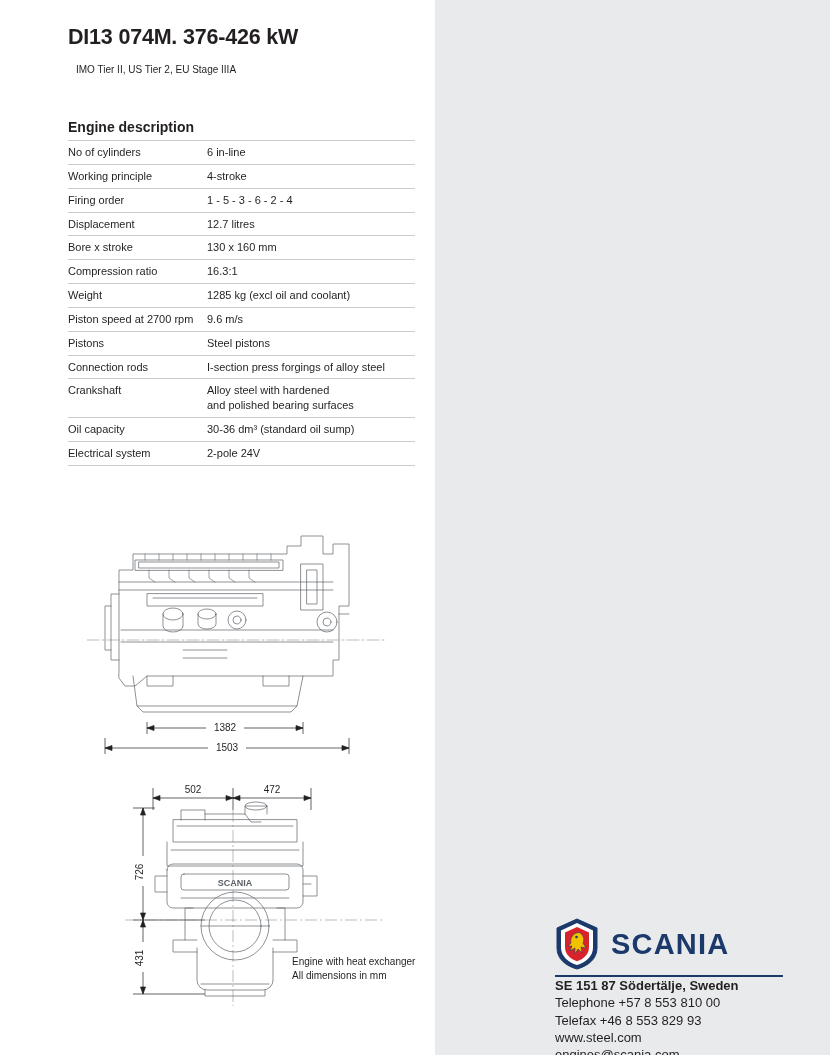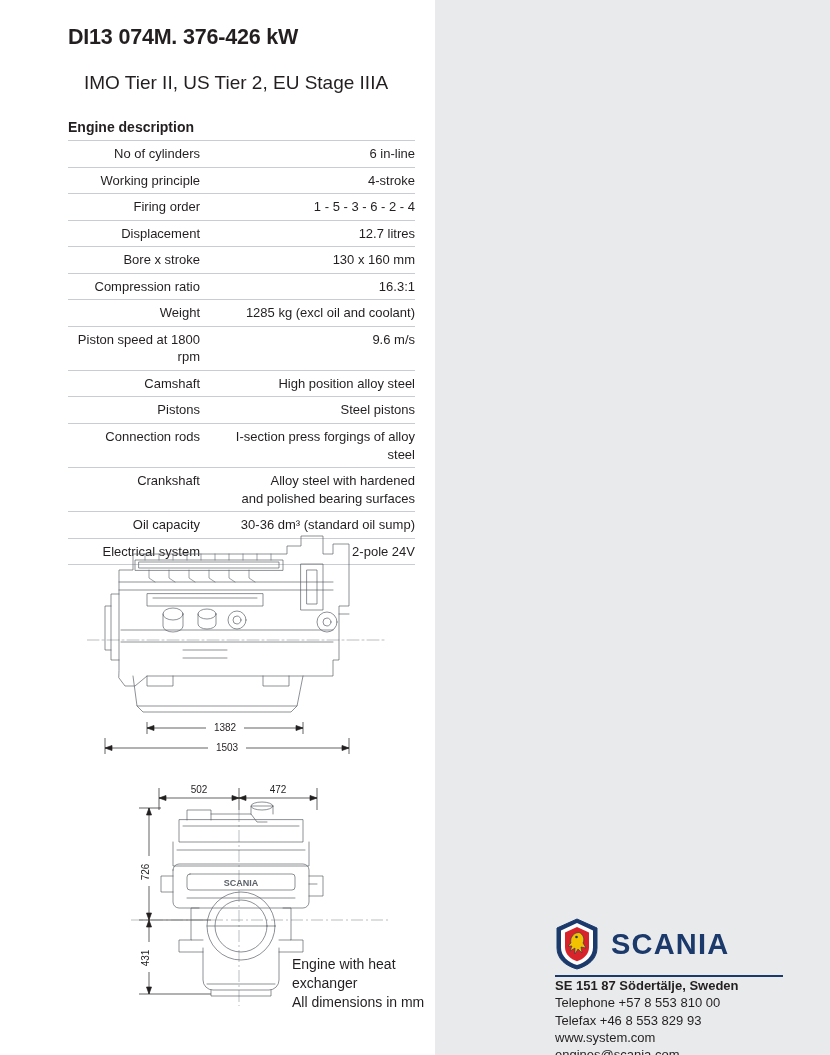--- a/index.html
+++ b/index.html
@@ -54,42 +54,41 @@
     margin: 0;
     font-size: 21.5px;
     font-weight: bold;
     letter-spacing: -0.2px;
     color: #231f20;
   }
   h2.subtitle {
     position: absolute;
     left: 21px;
     top: 56px;
-    margin: 16px;
-    font-size: 19px;
+    margin: 8px;
+    font-size: 10px;
     font-weight: normal;
     color: #231f20;
   }
   .section-heading {
     position: absolute;
     left: 21px;
     top: 119px;
     font-size: 14px;
     font-weight: bold;
     color: #231f20;
   }
 
   table.spec {
     position: absolute;
     left: 21px;
     top: 140px;
     width: 347px;
     border-collapse: collapse;
-    font-size: 13px;
-    text-align: right;
+    font-size: 11px;
   }
   table.spec tr {
     border-bottom: 1px solid #c9ccd0;
   }
   table.spec tr:first-child {
     border-top: 1px solid #c9ccd0;
   }
   table.spec td {
     padding: 4px 0 4px 0;
     vertical-align: top;
@@ -106,30 +105,30 @@
   
   .drawing-top {
     position: absolute;
     left: 40px;
     top: 510px;
     width: 300px;
     height: 265px;
   }
   .drawing-bottom {
     position: absolute;
-    left: 44px;
+    left: 38px;
     top: 780px;
     width: 320px;
     height: 230px;
   }
   .note {
     position: absolute;
     left: 245px;
     top: 955px;
-    font-size: 14px;
+    font-size: 10px;
     line-height: 1.35;
     color: #231f20;
   }
 
   
   .logo-block {
     position: absolute;
     left: 110px;
     top: 918px;
     width: 230px;
@@ -209,26 +208,22 @@
           </tr>
           <tr>
             <td class="k">Compression ratio</td>
             <td class="v">16.3:1</td>
           </tr>
           <tr>
             <td class="k">Weight</td>
             <td class="v">1285 kg (excl oil and coolant)</td>
           </tr>
           <tr>
-            <td class="k">Piston speed at 1800 rpm</td>
+            <td class="k">Piston speed at 2700 rpm</td>
             <td class="v">9.6 m/s</td>
-          </tr>
-          <tr>
-            <td class="k">Camshaft</td>
-            <td class="v">High position alloy steel</td>
           </tr>
           <tr>
             <td class="k">Pistons</td>
             <td class="v">Steel pistons</td>
           </tr>
           <tr>
             <td class="k">Connection rods</td>
             <td class="v">I-section press forgings of alloy steel</td>
           </tr>
           <tr>
@@ -431,18 +426,18 @@
         <path d="M21 15 C17 17 15 21 16 25 L13 28 L17 28 L15 33 L20 30 L20 36 L23 31 L27 35 L26 29 L31 30 L28 25 C30 21 28 16 24 14.5 Z" fill="#f2c200" stroke="#1b3a6b" stroke-width="0.6"></path>
         <circle cx="21.5" cy="19" r="1.3" fill="#1b3a6b"></circle>
       </svg>
       <div class="logo-word">SCANIA</div>
     </div>
     <div class="logo-rule"></div>
     <div class="addr">
       <div class="bold">SE 151 87  Södertälje, Sweden</div>
       <div>Telephone +57 8 553 810 00</div>
       <div>Telefax +46 8 553 829 93</div>
-      <div>www.system.com</div>
+      <div>www.steel.com</div>
       <div>engines@scania.com</div>
     </div>
   </div>
 
 </div>
 
 </body></html>

